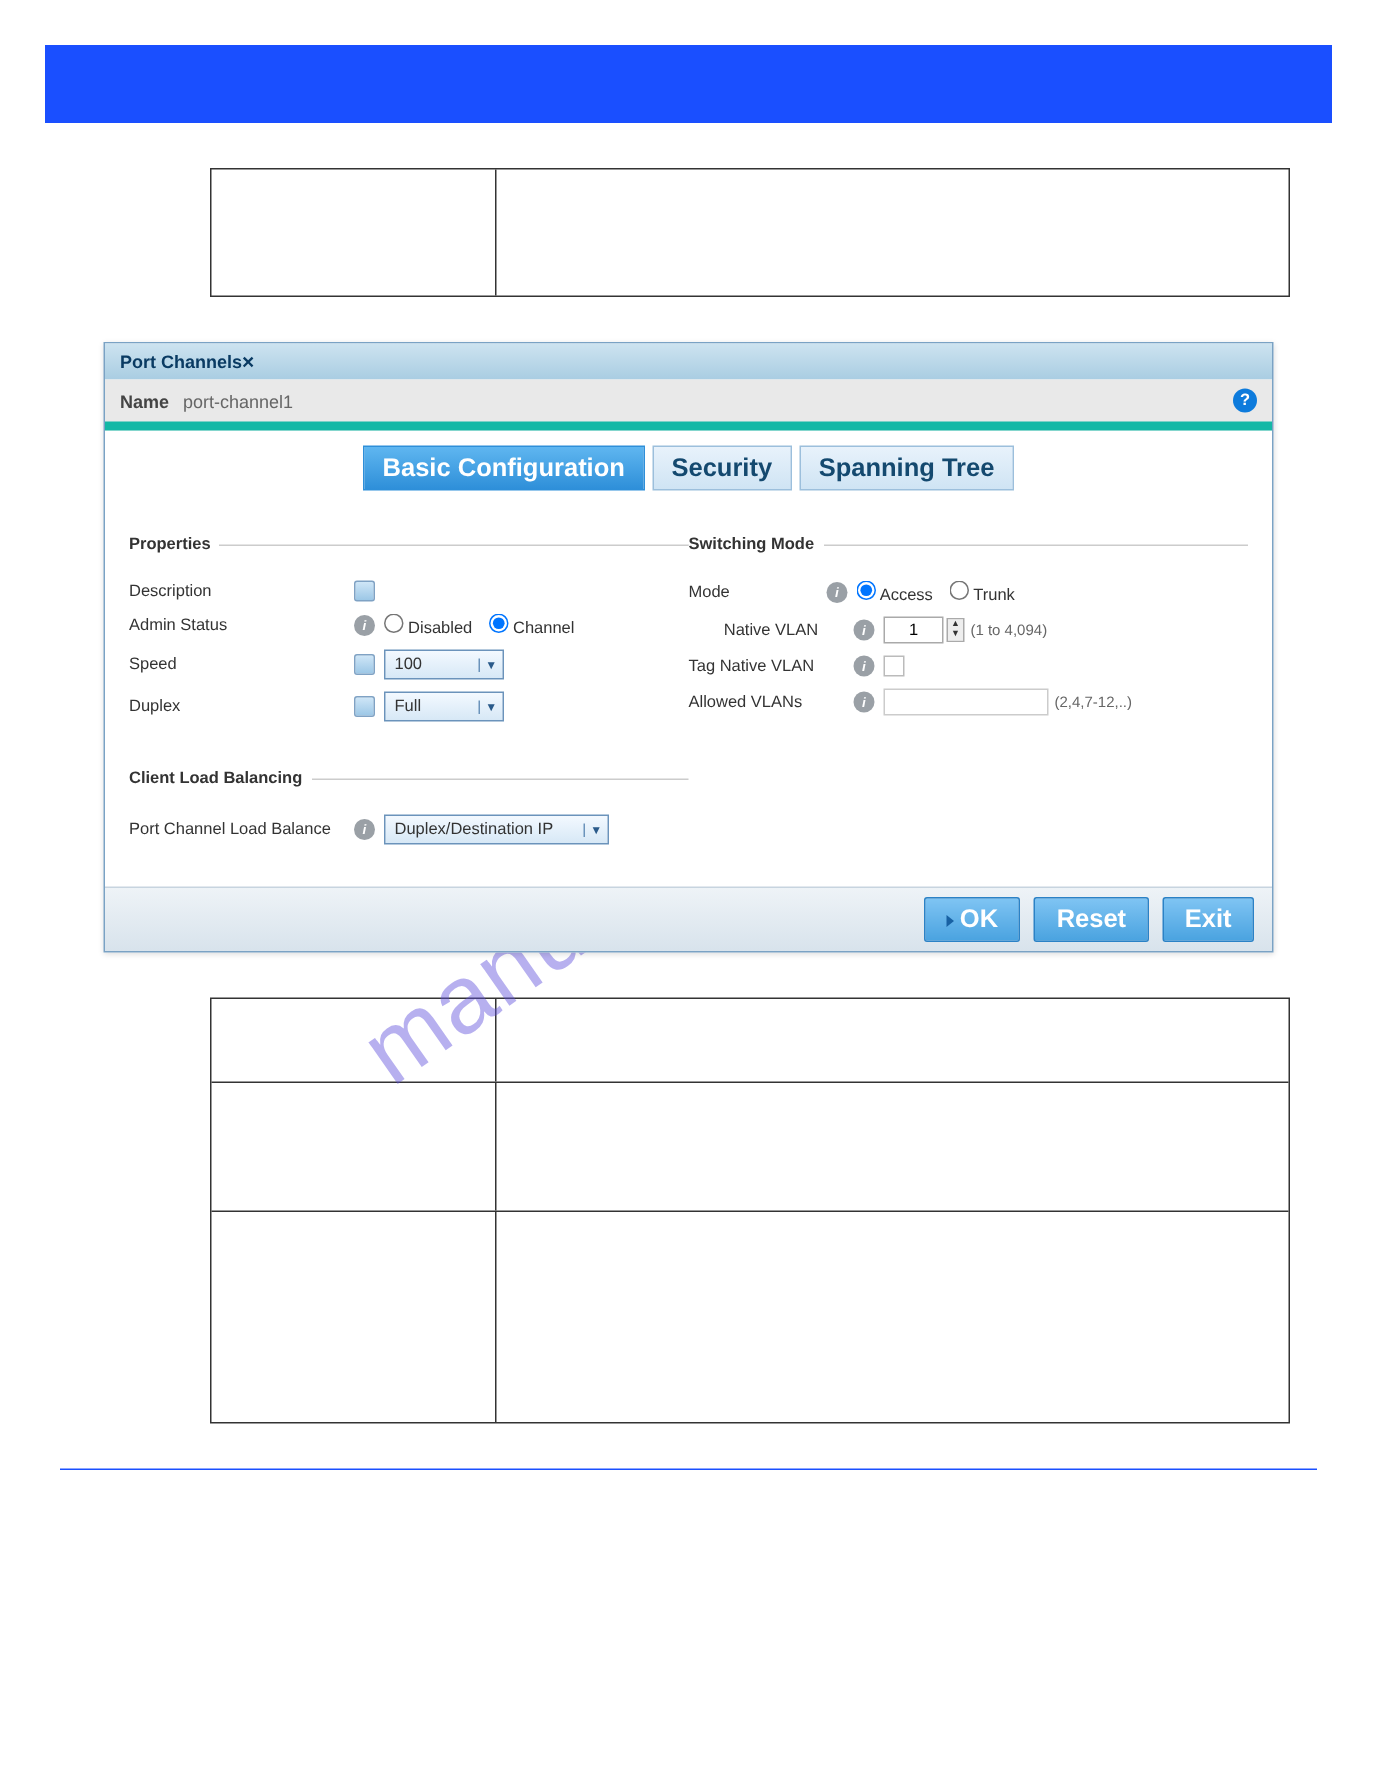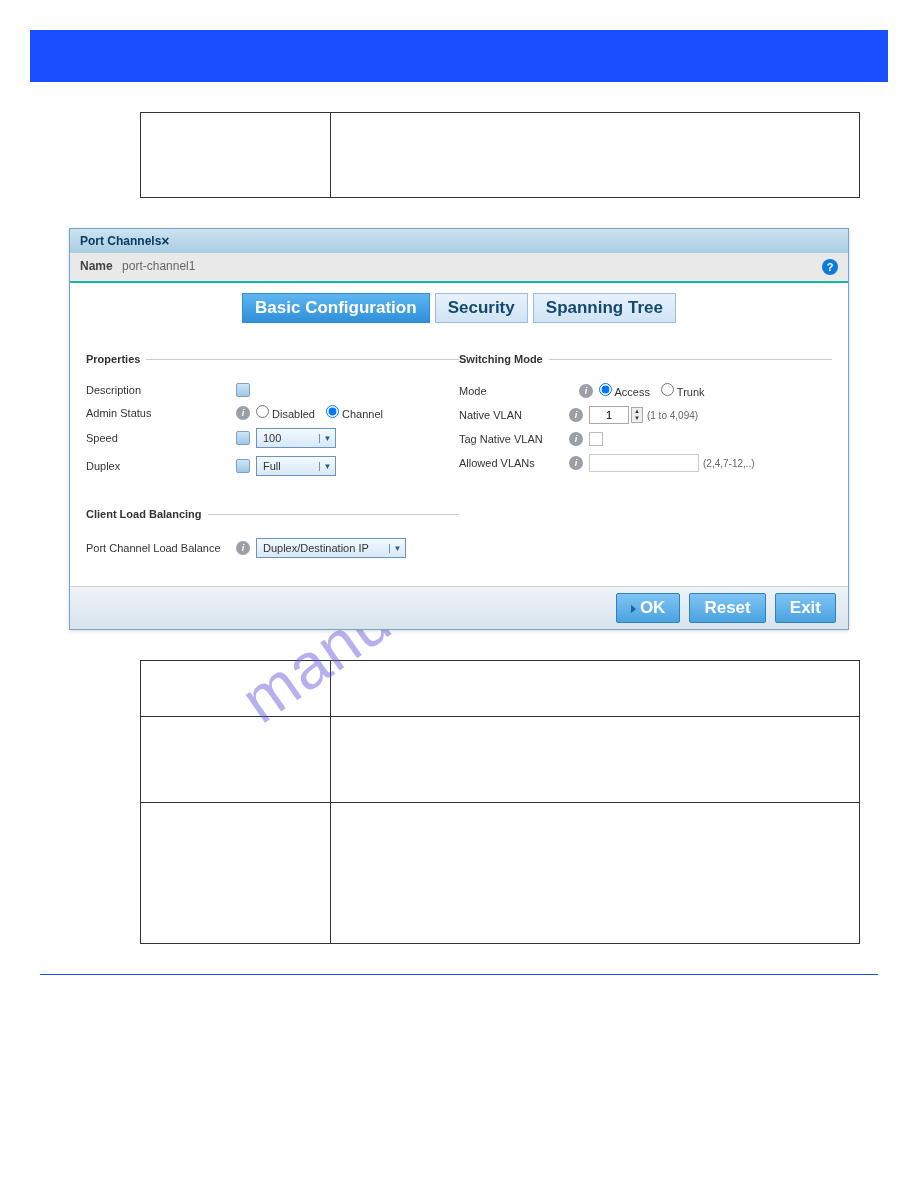--- a/index.html
+++ b/index.html
@@ -57,25 +57,25 @@
     align-items: center;
   }
   .dialog-titlebar .close {
     font-weight: bold;
     color: #0a3b63;
     cursor: pointer;
     font-size: 14px;
   }
   .dialog-namebar {
     background: #e9e9e9;
-    border-bottom: 2px solid #14b8a6;
+    border-bottom: 6px solid #14b8a6;
     padding: 6px 10px;
     display: flex;
     justify-content: space-between;
-    align-items: flex-start;
+    align-items: flex-end;
     font-size: 12px;
   }
   .dialog-namebar .name-label { font-weight: bold; color: #444; }
   .dialog-namebar .name-val { color: #666; margin-left: 6px; }
   .help-icon {
     width: 16px; height: 16px; border-radius: 50%;
     background: #0d7bdc; color: #fff; font-weight: bold;
     display: inline-flex; align-items: center; justify-content: center;
     font-size: 11px;
   }
@@ -327,30 +327,30 @@
           </span>
         </div>
       </fieldset>
     </div>
 
     <div class="panel-right">
       <fieldset>
         <legend>Switching Mode</legend>
 
         <div class="field-row">
-          <span class="field-label" style="width:120px;">Mode</span>
+          <span class="field-label" style="width:92px;">Mode</span>
           <span class="mini-icon info">i</span>
           <span class="radio-pair">
             <label><input type="radio" name="mode" checked="" style=""> <span>Access</span></label>
             <label><input type="radio" name="mode" style=""> <span>Trunk</span></label>
           </span>
         </div>
 
         <div class="field-row">
-          <span class="field-label" style="width:110px;">Native VLAN</span>
+          <span class="field-label" style="width:110px;text-align:center;">Native VLAN</span>
           <span class="mini-icon info">i</span>
           <input type="text" class="short" value="1" style="">
           <span class="spinner-arrows">
               <span>▲</span>
               <span>▼</span>
             </span>
           <span class="hint">(1 to 4,094)</span>
         </div>
 
         <div class="field-row">

